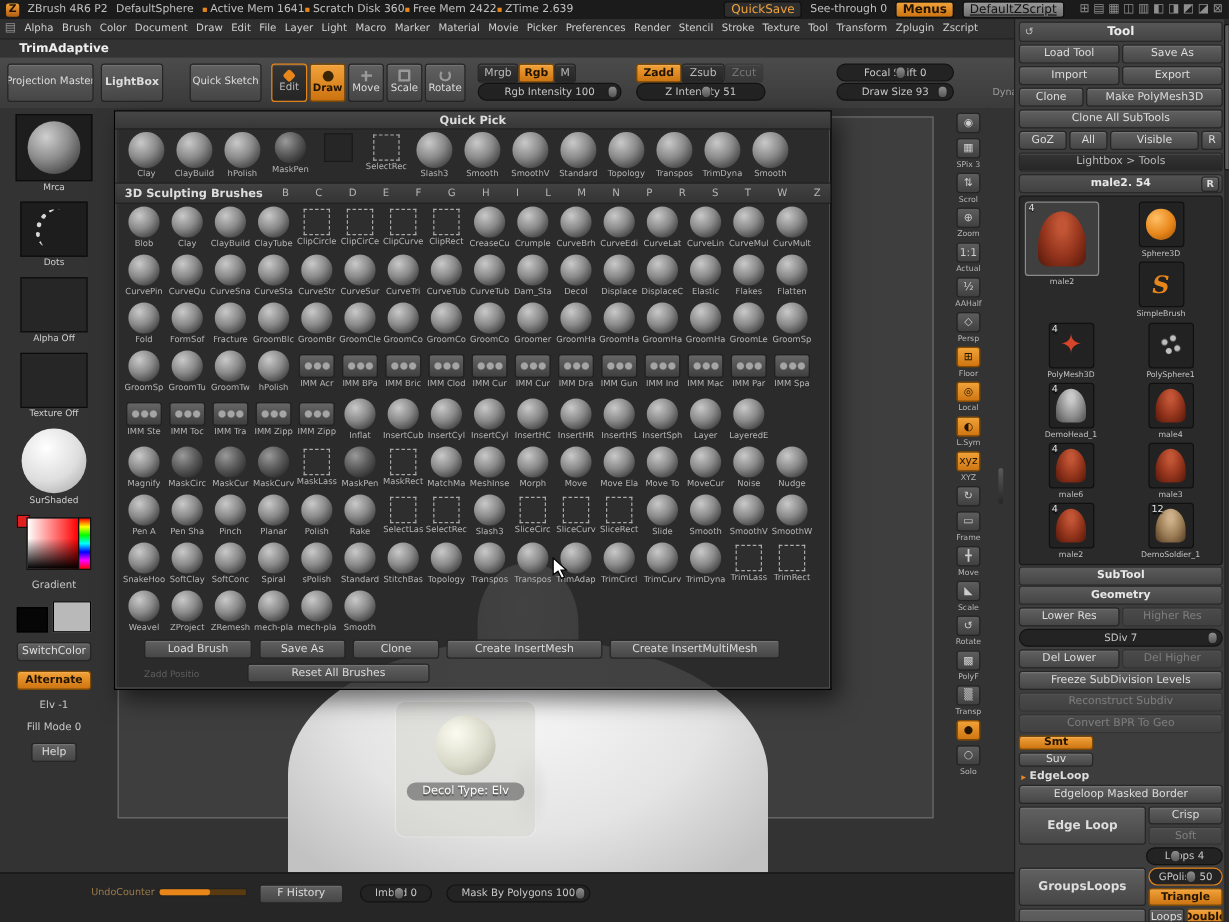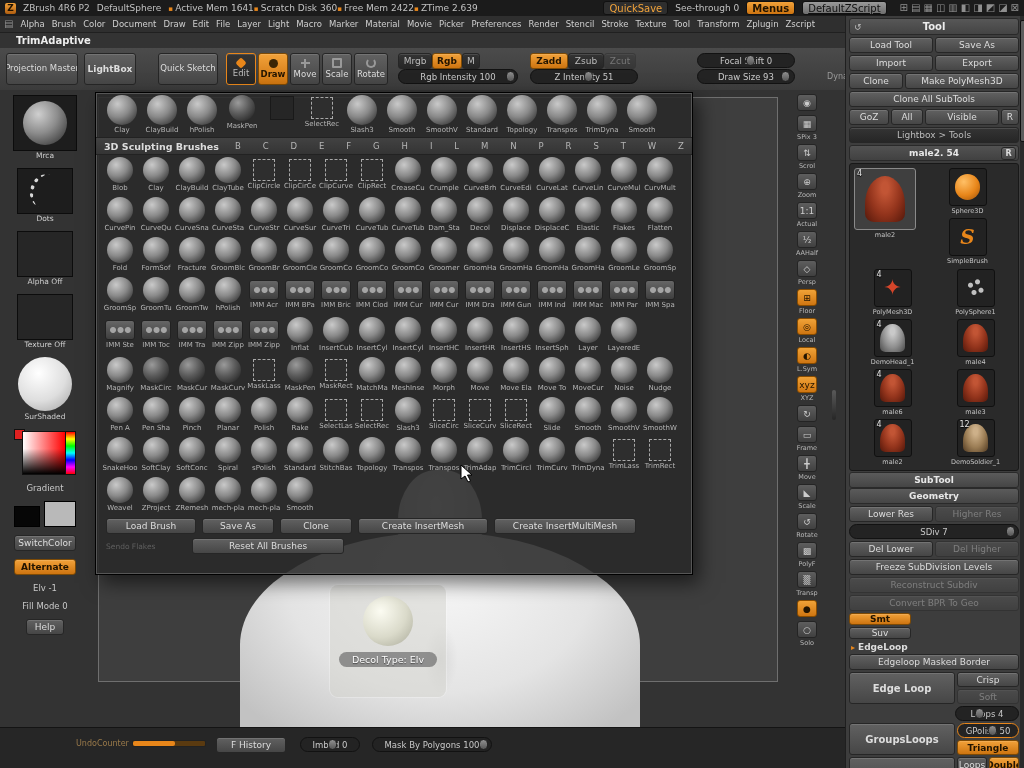--- a/index.html
+++ b/index.html
@@ -103,21 +103,21 @@
   .v-dark{width:26px;height:26px;border-radius:50%;
      background:radial-gradient(circle at 35% 30%,#9a9a9a,#5b5b5b 45%,#323232 78%);}
   .v-dashed{width:22px;height:22px;margin-top:4px;border:1px dashed #a8a8a8;background:#2e2e2e;box-sizing:border-box;}
   .v-imm{width:30px;height:20px;margin-top:5px;border-radius:3px;border:1px solid #222;box-sizing:border-box;
      background:radial-gradient(circle at 25% 50%,#a5a5a5 2.5px,rgba(0,0,0,0) 3.5px),
                 radial-gradient(circle at 52% 50%,#a5a5a5 2.5px,rgba(0,0,0,0) 3.5px),
                 radial-gradient(circle at 78% 50%,#a5a5a5 2.5px,rgba(0,0,0,0) 3.5px),
                 linear-gradient(#666,#3f3f3f);}
   .v-blank{width:24px;height:24px;margin-top:3px;background:#262626;border:1px solid #191919;box-sizing:border-box;}
   .tlabel{font-size:7px;color:#b5b5b5;white-space:nowrap;overflow:hidden;max-width:100%;}
-  #popfoot{padding:3px 10px;}
+  #popfoot{padding:3px 24px;}
   .footrow{display:flex;gap:6px;margin-bottom:4px;align-items:center;}
   .dimtxt{font-size:7.5px;color:#5f5f5f;width:80px;}
   
   #right-shelf{position:absolute;left:791px;top:90px;width:32px;height:637px;background:#333;display:flex;
      flex-direction:column;align-items:center;gap:3px;padding-top:4px;box-sizing:border-box;}
   .rs-item{width:26px;display:flex;flex-direction:column;align-items:center;}
   .rs-icon{width:20px;height:17px;background:linear-gradient(#5e5e5e,#404040);border:1px solid #242424;border-radius:3px;
      color:#ccc;font-size:9px;line-height:17px;text-align:center;box-sizing:border-box;overflow:hidden;}
   .rs-item.active .rs-icon{background:linear-gradient(#f0a237,#cf7612);color:#221400;border-color:#8a4d00;}
   .rs-label{font-size:6.5px;color:#b8b8b8;margin-top:1px;white-space:nowrap;}
@@ -341,20 +341,21 @@
       <div class="bust-body"></div>
       <div class="bust-shade"></div>
     </div>
     <div id="preview">
       <div class="preview-sphere"></div>
       <div class="preview-label">Decol Type: Elv</div>
     </div>
   </div>
 
   <div id="popup">
+    <div class="pophead">Quick Pick</div>
     <div class="brow qp">
 
         <div class="tile">
           <div class="ticon v-sphere"></div>
           <div class="tlabel">Clay</div>
         </div>
 
         <div class="tile">
           <div class="ticon v-sphere"></div>
           <div class="tlabel">ClayBuild</div>
@@ -996,21 +997,21 @@
 
     <div id="popfoot">
       <div class="footrow">
         <div class="zbtn" style="width:88px;flex:none;">Load Brush</div>
         <div class="zbtn" style="width:70px;flex:none;">Save As</div>
         <div class="zbtn" style="width:70px;flex:none;">Clone</div>
         <div class="zbtn" style="width:128px;flex:none;">Create InsertMesh</div>
         <div class="zbtn" style="width:140px;flex:none;">Create InsertMultiMesh</div>
       </div>
       <div class="footrow">
-        <div class="dimtxt">Sendo Flakes</div>
+        <div class="dimtxt">Zadd Positio</div>
         <div class="zbtn" style="width:150px;flex:none;">Reset All Brushes</div>
       </div>
     </div>
   </div>
 
   <div id="right-shelf">
 
       <div class="rs-item">
         <div class="rs-icon">◉</div>
         <div class="rs-label"></div>

